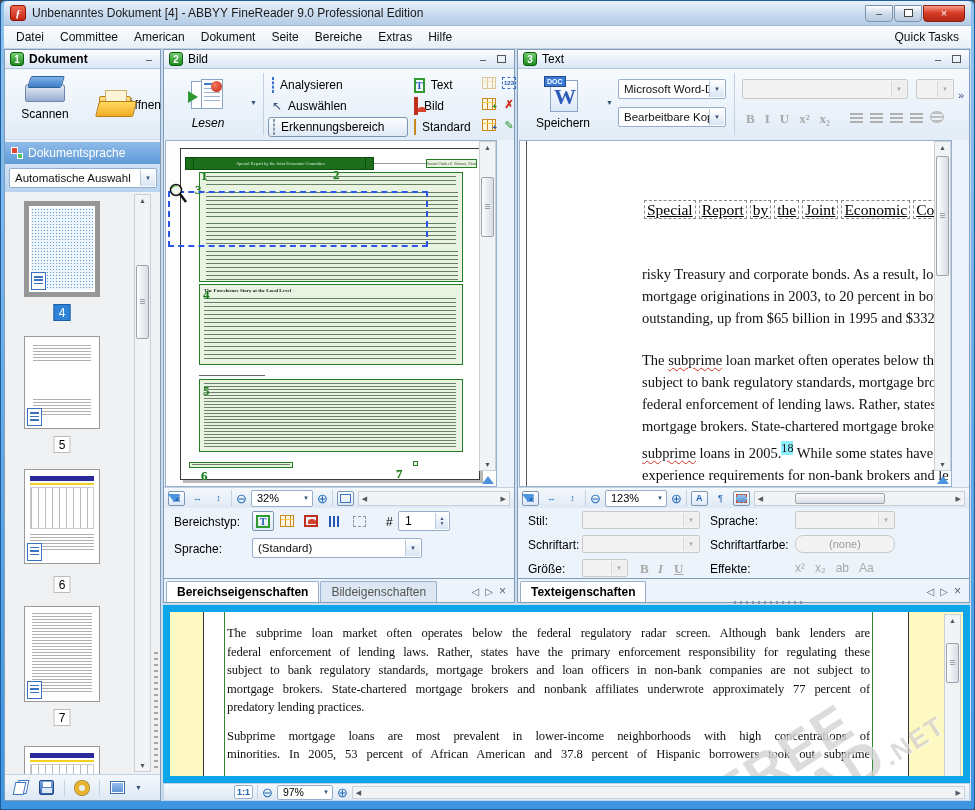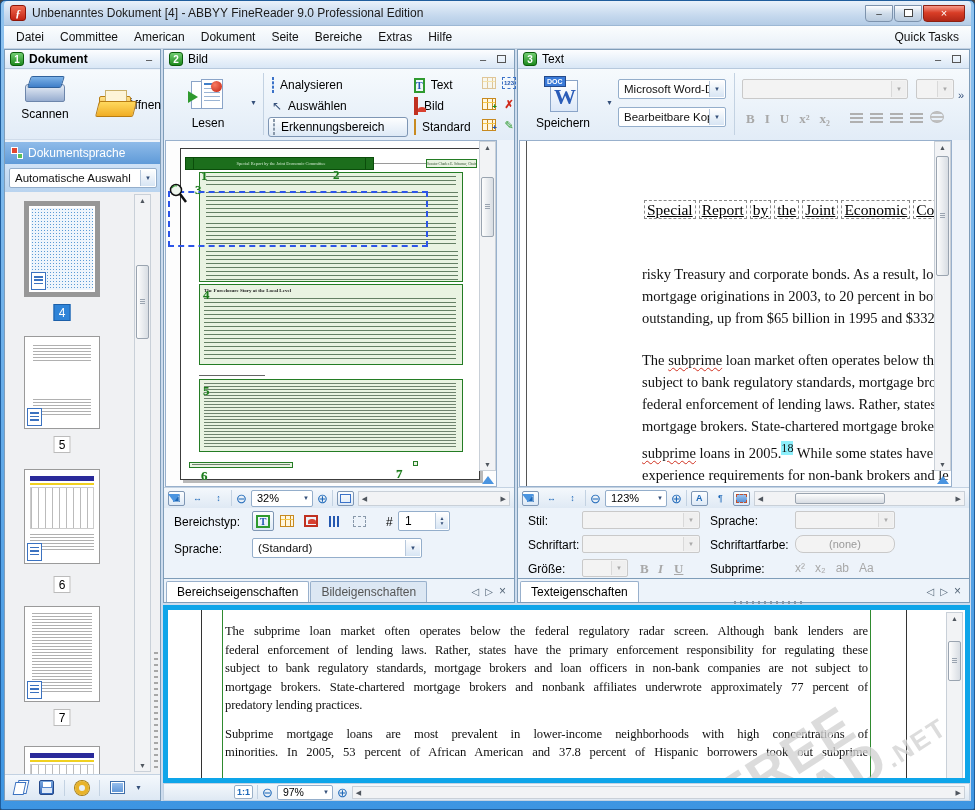--- a/index.html
+++ b/index.html
@@ -55,21 +55,21 @@
            border:1px solid #9aa4b0;border-radius:2px;}
   .sbthumb .grip{position:absolute;left:3px;right:3px;top:50%;height:5px;margin-top:-3px;
         background:repeating-linear-gradient(to bottom,#9aa4b0 0 1px,transparent 1px 2px);}
   .hsb .sbthumb{top:1px;bottom:1px;left:auto;right:auto;background:linear-gradient(#fdfdfd,#d8dde3);}
   .tri{width:0;height:0;position:absolute;}
   
   .tabbar{position:absolute;height:24px;background:#edf3fa;border:1px solid #7f9db9;border-top:none;
           display:flex;align-items:flex-end;padding:0 2px;font-size:12px;}
   .tab{height:21px;display:flex;align-items:center;padding:0 10px;border:1px solid #98b0cc;border-bottom:none;
        border-radius:2px 2px 0 0;background:#dce7f3;color:#555;margin-right:1px;white-space:nowrap;}
-  .tab.active{background:#fff;color:#000;font-weight:normal;}
+  .tab.active{background:#fff;color:#000;font-weight:bold;}
   .tabnav{margin-left:auto;display:flex;gap:6px;align-items:center;color:#567;font-size:10px;padding:0 6px 4px 0;}
   
   .imgview{position:absolute;background:#fdfdfd;border:1px solid #98b0cc;overflow:hidden;}
   .docpage{position:absolute;left:14px;top:7px;width:300px;height:332px;background:#fff;
            border:1px solid #3c3c3c;box-shadow:3px 3px 0 #b9b9b9;}
   .region{position:absolute;background:#e9f3e2;border:1px solid #247c24;}
   .stripes{position:absolute;background:repeating-linear-gradient(to bottom,#647f64 0 1px,transparent 1px 4px);}
   .stripes.lt{background:repeating-linear-gradient(to bottom,#6e826e 0 1px,transparent 1px 3px);}
   .rnum{position:absolute;color:#1b7a1b;font:bold 13px "Liberation Serif",serif;text-shadow:0 0 1px #9c9;}
   .handle{position:absolute;width:9px;height:13px;background:#1c6e1c;border:1px solid #0b4d0b;}
@@ -88,21 +88,21 @@
         font-size:12px;line-height:17px;background:#fff;border:1px solid #bbb;color:#000;padding:0 2px;}
   .tnum.sel{background:#2f84d8;border-color:#1c5fa8;color:#fff;}
   .gstripe{position:absolute;background:repeating-linear-gradient(to bottom,#b0b0b0 0 1px,transparent 1px 3px);}
   
   .textview{position:absolute;background:#fff;border:1px solid #98b0cc;overflow:hidden;}
   .tline{white-space:nowrap;font:14.5px/22px "Liberation Serif",serif;color:#111;}
   .sq{text-decoration:underline wavy #d03020 1px;text-underline-offset:2px;}
   .suph{background:#8df0fc;}
   .hw{border:1px dashed #8a8a8a;padding:0 2px;text-decoration:underline;margin-right:3px;}
   
-  .closeup{position:absolute;background:#ffffff;border:5px solid #0ea5e9;overflow:hidden;}
+  .closeup{position:absolute;background:#fef9c3;border:7px solid #0ea5e9;overflow:hidden;}
   .cline{font:12.6px/18.5px "Liberation Serif",serif;color:#111;text-align:justify;text-align-last:justify;
          white-space:nowrap;overflow:hidden;letter-spacing:-0.1px;}
   .cpara{margin-bottom:10px;}
   .watermark{position:absolute;transform:rotate(-33deg);color:rgba(140,140,140,0.30);
              font:bold 54px/46px "Liberation Sans",sans-serif;letter-spacing:2px;
              text-shadow:1px 1px 0 rgba(255,255,255,0.7);pointer-events:none;}
   .watermark .suf{font-size:26px;}
   
   .lbl{position:absolute;font-size:12px;color:#000;white-space:nowrap;}
   .fbtn{font:bold 13px "Liberation Serif",serif;color:#a8a8a8;margin-right:10px;}
@@ -279,21 +279,21 @@
 
     <div class="panel" style="left:159px;top:0;width:352px;height:530px;">
       <div class="phead">
         <span class="badge">2</span>
         <span class="ttl">Bild</span>
         <span class="mingl">–</span>
         <span class="maxgl"></span>
       </div>
       <div style="position:absolute;left:0;top:19px;width:100%;height:71px;background:linear-gradient(#f6fafd,#e2ecf7);">
 
-        <div style="position:absolute;left:6px;top:3px;width:76px;height:64px;display:flex;flex-direction:column;align-items:center;justify-content:center;gap:3px;">
+        <div style="position:absolute;left:6px;top:3px;width:76px;height:64px;display:flex;flex-direction:column;align-items:center;justify-content:center;gap:3px;font-style:italic;">
           <span style="display:block;width:38px;height:34px;position:relative;">
             <span style="position:absolute;left:2px;top:2px;width:20px;height:28px;background:#fff;border:1px solid #8aa4c8;"></span>
             <span style="position:absolute;left:12px;top:0;width:22px;height:30px;background:#fff;border:1px solid #8aa4c8;"></span>
             <span style="position:absolute;left:15px;top:4px;width:16px;height:2px;background:#3f7ec8;"></span>
             <span style="position:absolute;left:15px;top:9px;width:16px;height:14px;background:repeating-linear-gradient(to bottom,#9ab4d4 0 1.5px,transparent 1.5px 4px);"></span>
             <span style="position:absolute;left:22px;top:2px;width:11px;height:11px;background:radial-gradient(circle at 35% 35%,#f87a62,#c22312);border-radius:50%;"></span>
             <span style="position:absolute;left:-1px;top:12px;width:0;height:0;border-top:6px solid transparent;border-bottom:6px solid transparent;border-left:10px solid #2f9a2f;"></span>
           </span>
           <span style="font-size:12px;">Lesen</span>
         </div>
@@ -605,21 +605,21 @@
           <span>(none)</span>
         </div>
 
         <span class="lbl" style="left:10px;top:512px;">Größe:</span>
         <div class="combo dis" style="left:64px;top:509px;width:46px;height:18px;">
             <span class="arr">▼</span>
           </div>
         <span class="fbtn" style="position:absolute;left:122px;top:511px;">B</span>
         <span class="fbtn" style="position:absolute;left:140px;top:511px;font-style:italic;">I</span>
         <span class="fbtn" style="position:absolute;left:156px;top:511px;text-decoration:underline;">U</span>
-        <span class="lbl" style="left:192px;top:512px;">Subprime:</span>
+        <span class="lbl" style="left:192px;top:512px;">Effekte:</span>
         <span id="effects" style="position:absolute;left:277px;top:511px;display:flex;gap:10px;color:#a8a8a8;font-size:12px;">
             <span>x²</span>
             <span>x₂</span>
             <span>ab</span>
             <span>Aa</span>
           </span>
       </div>
     </div>
 
     <div class="tabbar" style="left:513px;top:530px;width:453px;">

